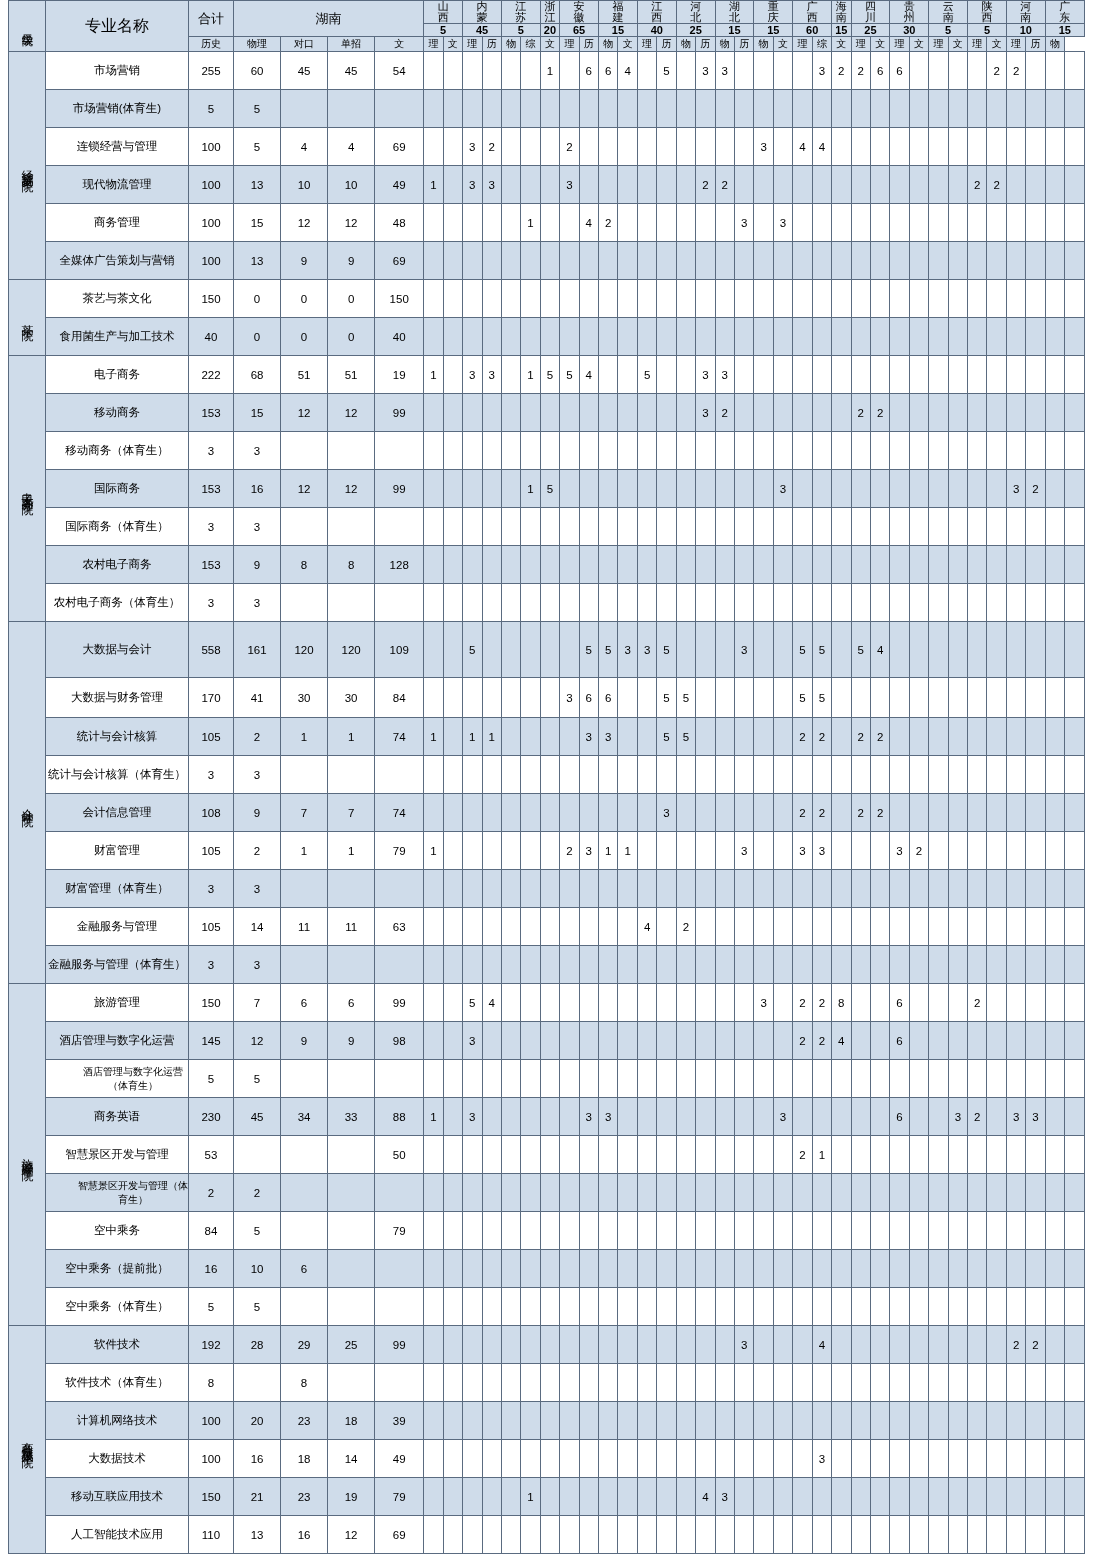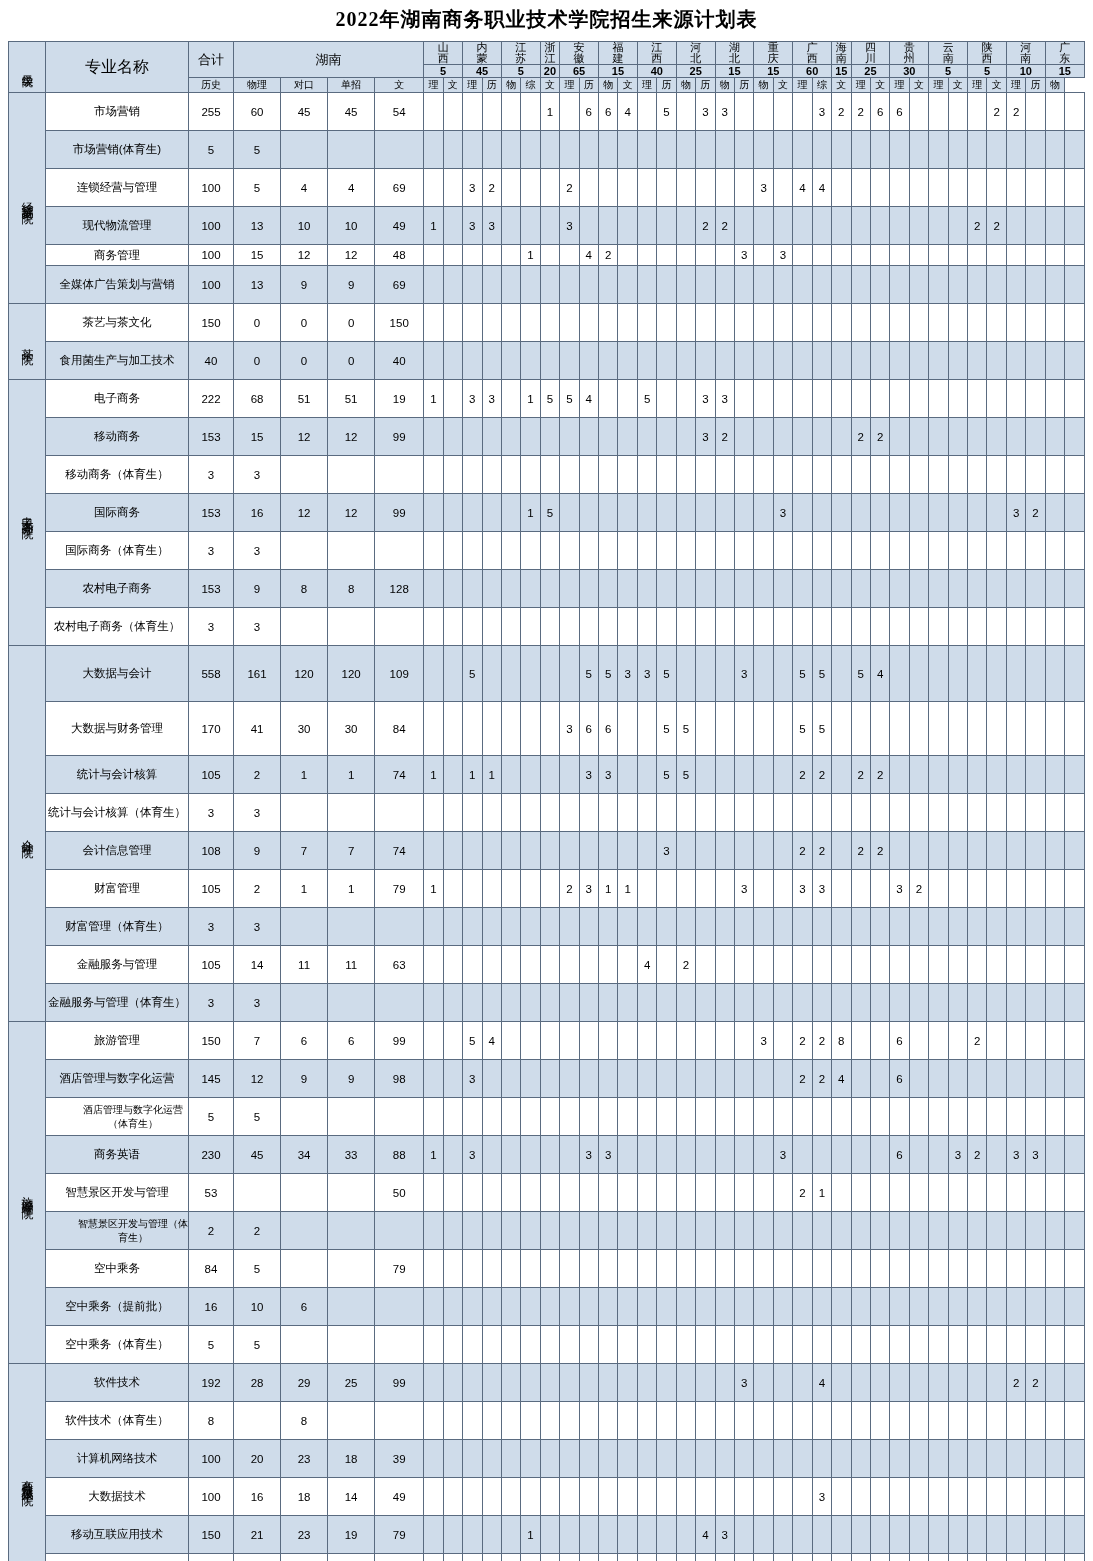--- a/index.html
+++ b/index.html
@@ -17,21 +17,20 @@
   .major{font-size:11.5px;text-align:center;}
   .major.small{font-size:10px;padding-left:32px;}
   .college{writing-mode:vertical-rl;text-orientation:upright;letter-spacing:2px;font-size:12px;white-space:nowrap;}
   .num{font-size:11.5px;}
   .vhead{writing-mode:vertical-rl;text-orientation:upright;font-size:11px;letter-spacing:0px;}
 </style>
 </head>
 <body>
 
 <div id="page">
-  <h1>2022年湖南商务职业技术学院招生来源计划表</h1>
   <table>
     <colgroup id="cg">
         <col style="width: 36px;">
         <col style="width: 140px;">
         <col style="width: 44px;">
         <col style="width: 46px;">
         <col style="width: 46px;">
         <col style="width: 46px;">
         <col style="width: 48px;">
         <col style="width: 19px;">
@@ -372,21 +371,21 @@
           <td class="num blue"></td>
           <td class="num blue"></td>
           <td class="num blue"></td>
           <td class="num blue">2</td>
           <td class="num blue">2</td>
           <td class="num blue"></td>
           <td class="num blue"></td>
           <td class="num blue"></td>
           <td class="num blue"></td>
         </tr>
-        <tr style="height: 21px;">
+        <tr style="height: 38px;">
           <td class="major white">商务管理</td>
           <td class="num white">100</td>
           <td class="num white">15</td>
           <td class="num white">12</td>
           <td class="num white">12</td>
           <td class="num white">48</td>
           <td class="num white"></td>
           <td class="num white"></td>
           <td class="num white"></td>
           <td class="num white"></td>
@@ -879,21 +878,21 @@
           <td class="num blue"></td>
           <td class="num blue"></td>
           <td class="num blue"></td>
           <td class="num blue"></td>
           <td class="num blue"></td>
           <td class="num blue"></td>
           <td class="num blue"></td>
           <td class="num blue"></td>
           <td class="num blue"></td>
         </tr>
-        <tr style="height: 54px;">
+        <tr style="height: 40px;">
           <td class="major white">大数据与财务管理</td>
           <td class="num white">170</td>
           <td class="num white">41</td>
           <td class="num white">30</td>
           <td class="num white">30</td>
           <td class="num white">84</td>
           <td class="num white"></td>
           <td class="num white"></td>
           <td class="num white"></td>
           <td class="num white"></td>

